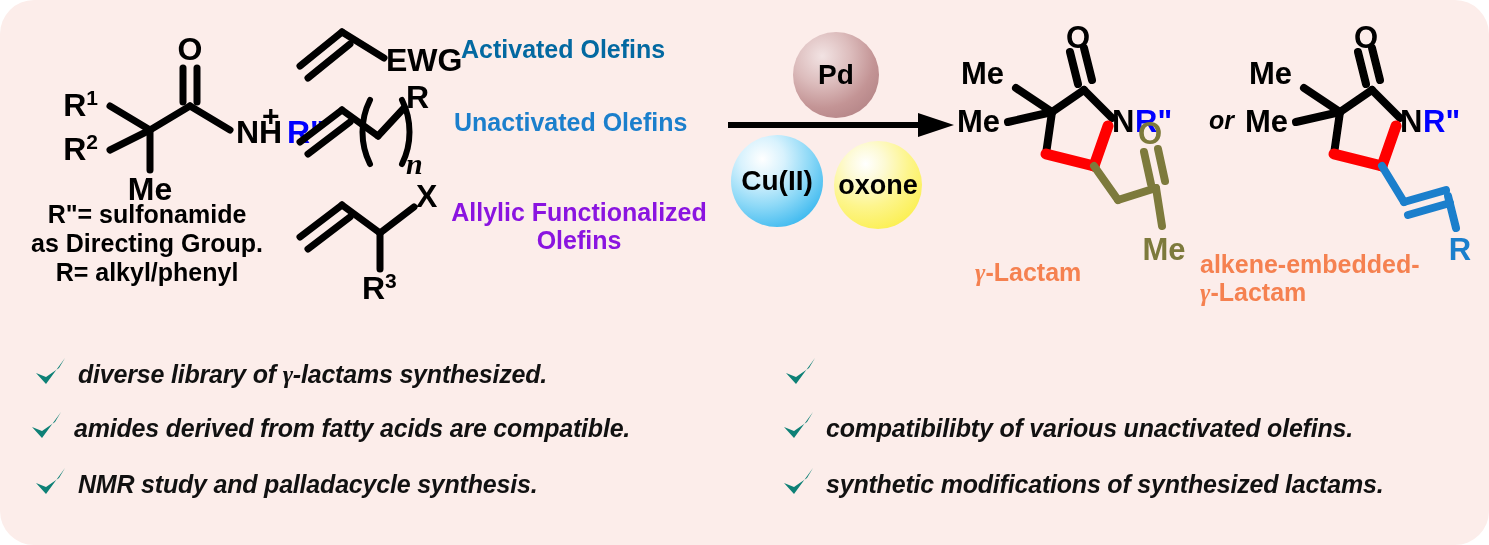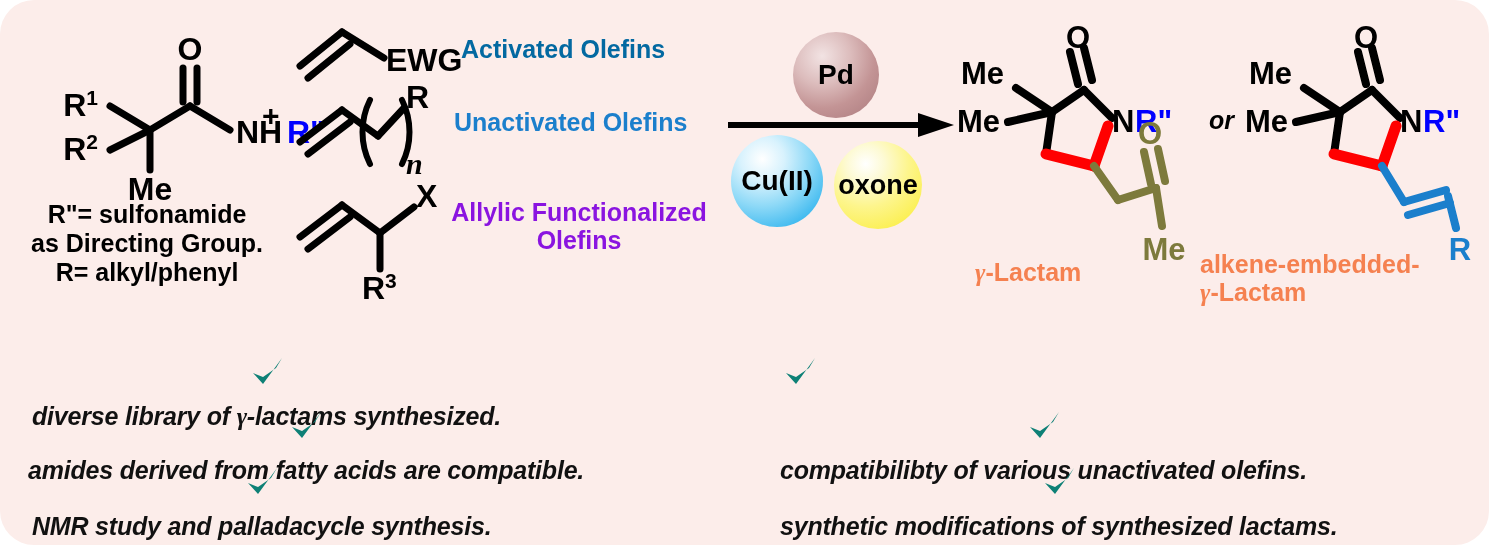--- a/index.html
+++ b/index.html
@@ -32,21 +32,20 @@
   .lbl-allylic     { color: #8a14e0; font-size: 25px; text-align: center; line-height: 1.12; }
   .lbl-note        { color: #000000; font-size: 25px; text-align: center; line-height: 1.16; }
   .lbl-or          { color: #000000; font-size: 25px; font-style: italic; }
   .lbl-product     { color: #f58150; font-size: 25px; text-align: left; line-height: 1.12; }
 
   .bullet-row {
     position: absolute;
     display: flex;
     align-items: center;
     gap: 10px;
-    flex-direction: column;
   }
   .bullet-text {
     font-family: "Liberation Sans", sans-serif;
     font-weight: bold;
     font-style: italic;
     font-size: 25px;
     color: #111111;
     white-space: nowrap;
     letter-spacing: -0.2px;
   }

